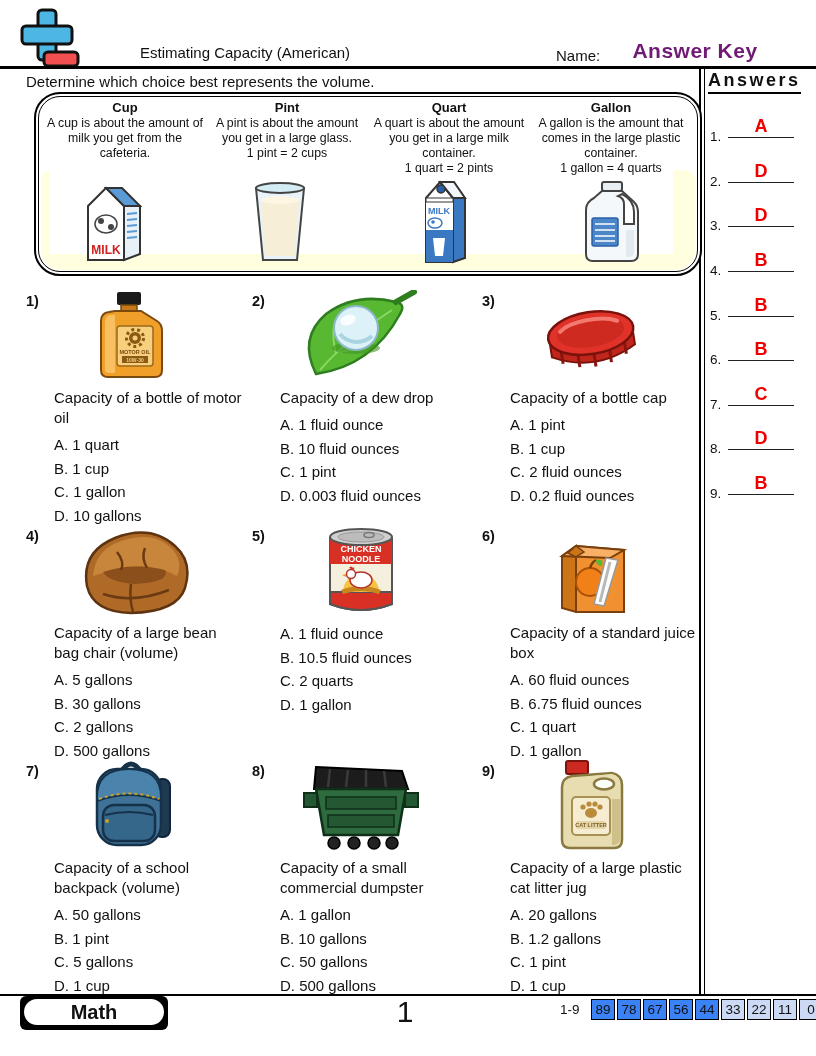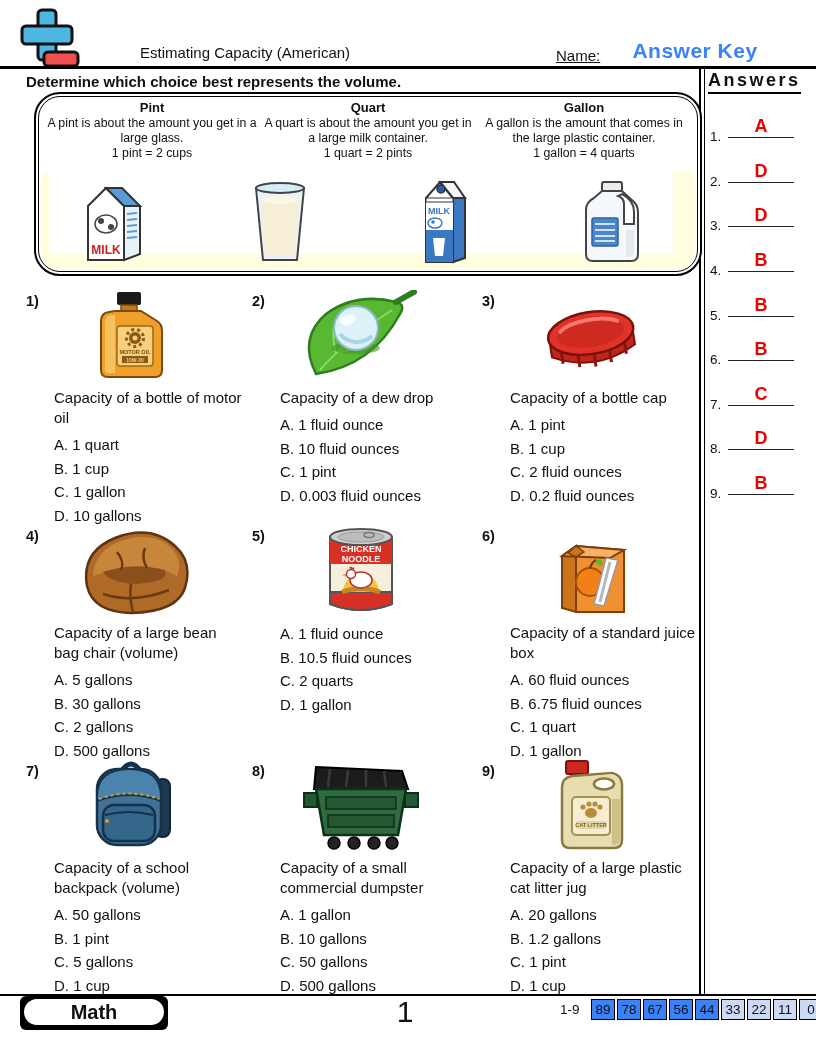--- a/index.html
+++ b/index.html
@@ -2,24 +2,24 @@
 <html><head>
 <meta charset="utf-8">
 <style>
   html,body{margin:0;padding:0;background:#fff;}
   .page{position:relative;width:816px;height:1056px;background:#fff;overflow:hidden;
         font-family:"Liberation Sans",sans-serif;color:#111;}
   .abs{position:absolute;}
 
   
   .title{left:140px;top:44px;width:420px;text-align:left;font-size:15px;font-weight:500;}
-  .name-label{left:556px;top:47px;font-size:15px;text-decoration:underline;}
-  .name-value{left:620px;top:39px;width:150px;text-align:center;font-size:21px;font-weight:bold;color:#3b82f6;letter-spacing:.5px;}
+  .name-label{left:556px;top:47px;font-size:15px;}
+  .name-value{left:620px;top:39px;width:150px;text-align:center;font-size:21px;font-weight:bold;color:#701a75;letter-spacing:.5px;}
   .header-rule{left:0;top:66px;width:816px;height:3px;background:#000;}
-  .instruction{left:26px;top:73px;font-size:15px;font-weight:bold;}
+  .instruction{left:26px;top:73px;font-size:15px;font-weight:normal;}
 
   
   .sep-outer{left:699px;top:66px;width:2px;height:929px;background:#000;}
   .sep-inner{left:704px;top:66px;width:1px;height:929px;background:#000;}
   .answers-title{left:708px;top:70px;font-size:18px;font-weight:bold;letter-spacing:2.5px;
                  border-bottom:2px solid #000;padding-bottom:1px;}
   .ans-item{left:706px;width:98px;height:38px;}
   .ans-num{position:absolute;left:4px;bottom:2px;font-size:13.5px;}
   .ans-letter{position:absolute;left:22px;bottom:9px;width:66px;text-align:center;
               font-size:18px;font-weight:bold;color:#ee0000;}
@@ -125,20 +125,25 @@
     <span class="ans-line"></span>
   </div>
 
   <div class="abs refbox">
     <div class="refbox-inner"></div>
     <div class="ref-yellow"></div>
     <div class="ref-white"></div>
 
     <div class="ref-cols">
       <div class="ref-col">
+        <h3>Cup</h3>
+        <p>A cup is about the amount of milk you get from the cafeteria.</p>
+        <p></p>
+      </div>
+      <div class="ref-col">
         <h3>Pint</h3>
         <p>A pint is about the amount you get in a large glass.</p>
         <p>1 pint = 2 cups</p>
       </div>
       <div class="ref-col">
         <h3>Quart</h3>
         <p>A quart is about the amount you get in a large milk container.</p>
         <p>1 quart = 2 pints</p>
       </div>
       <div class="ref-col">

